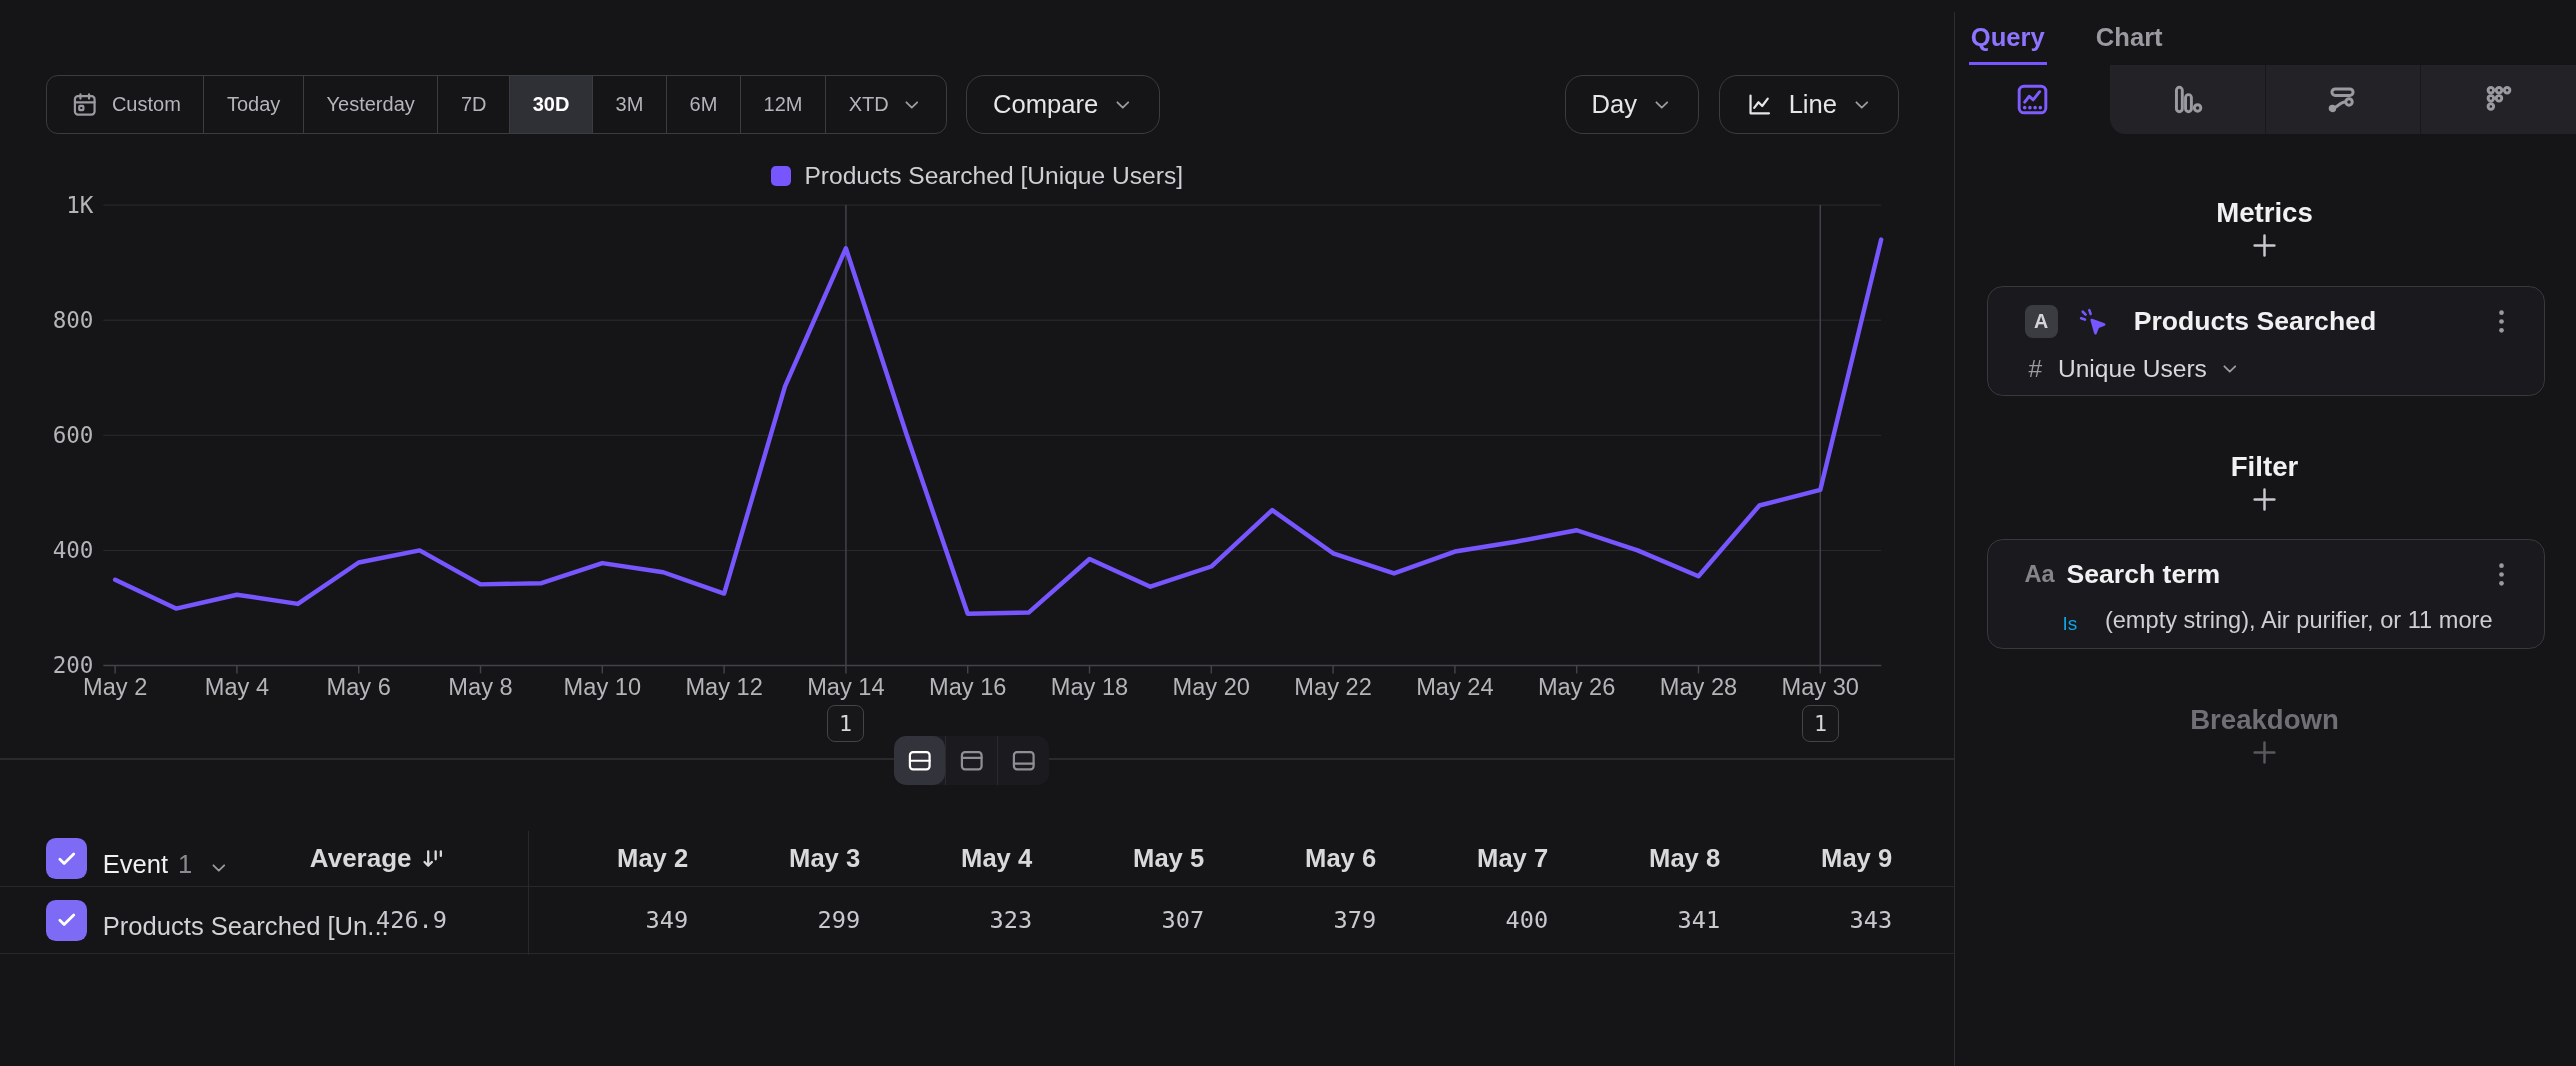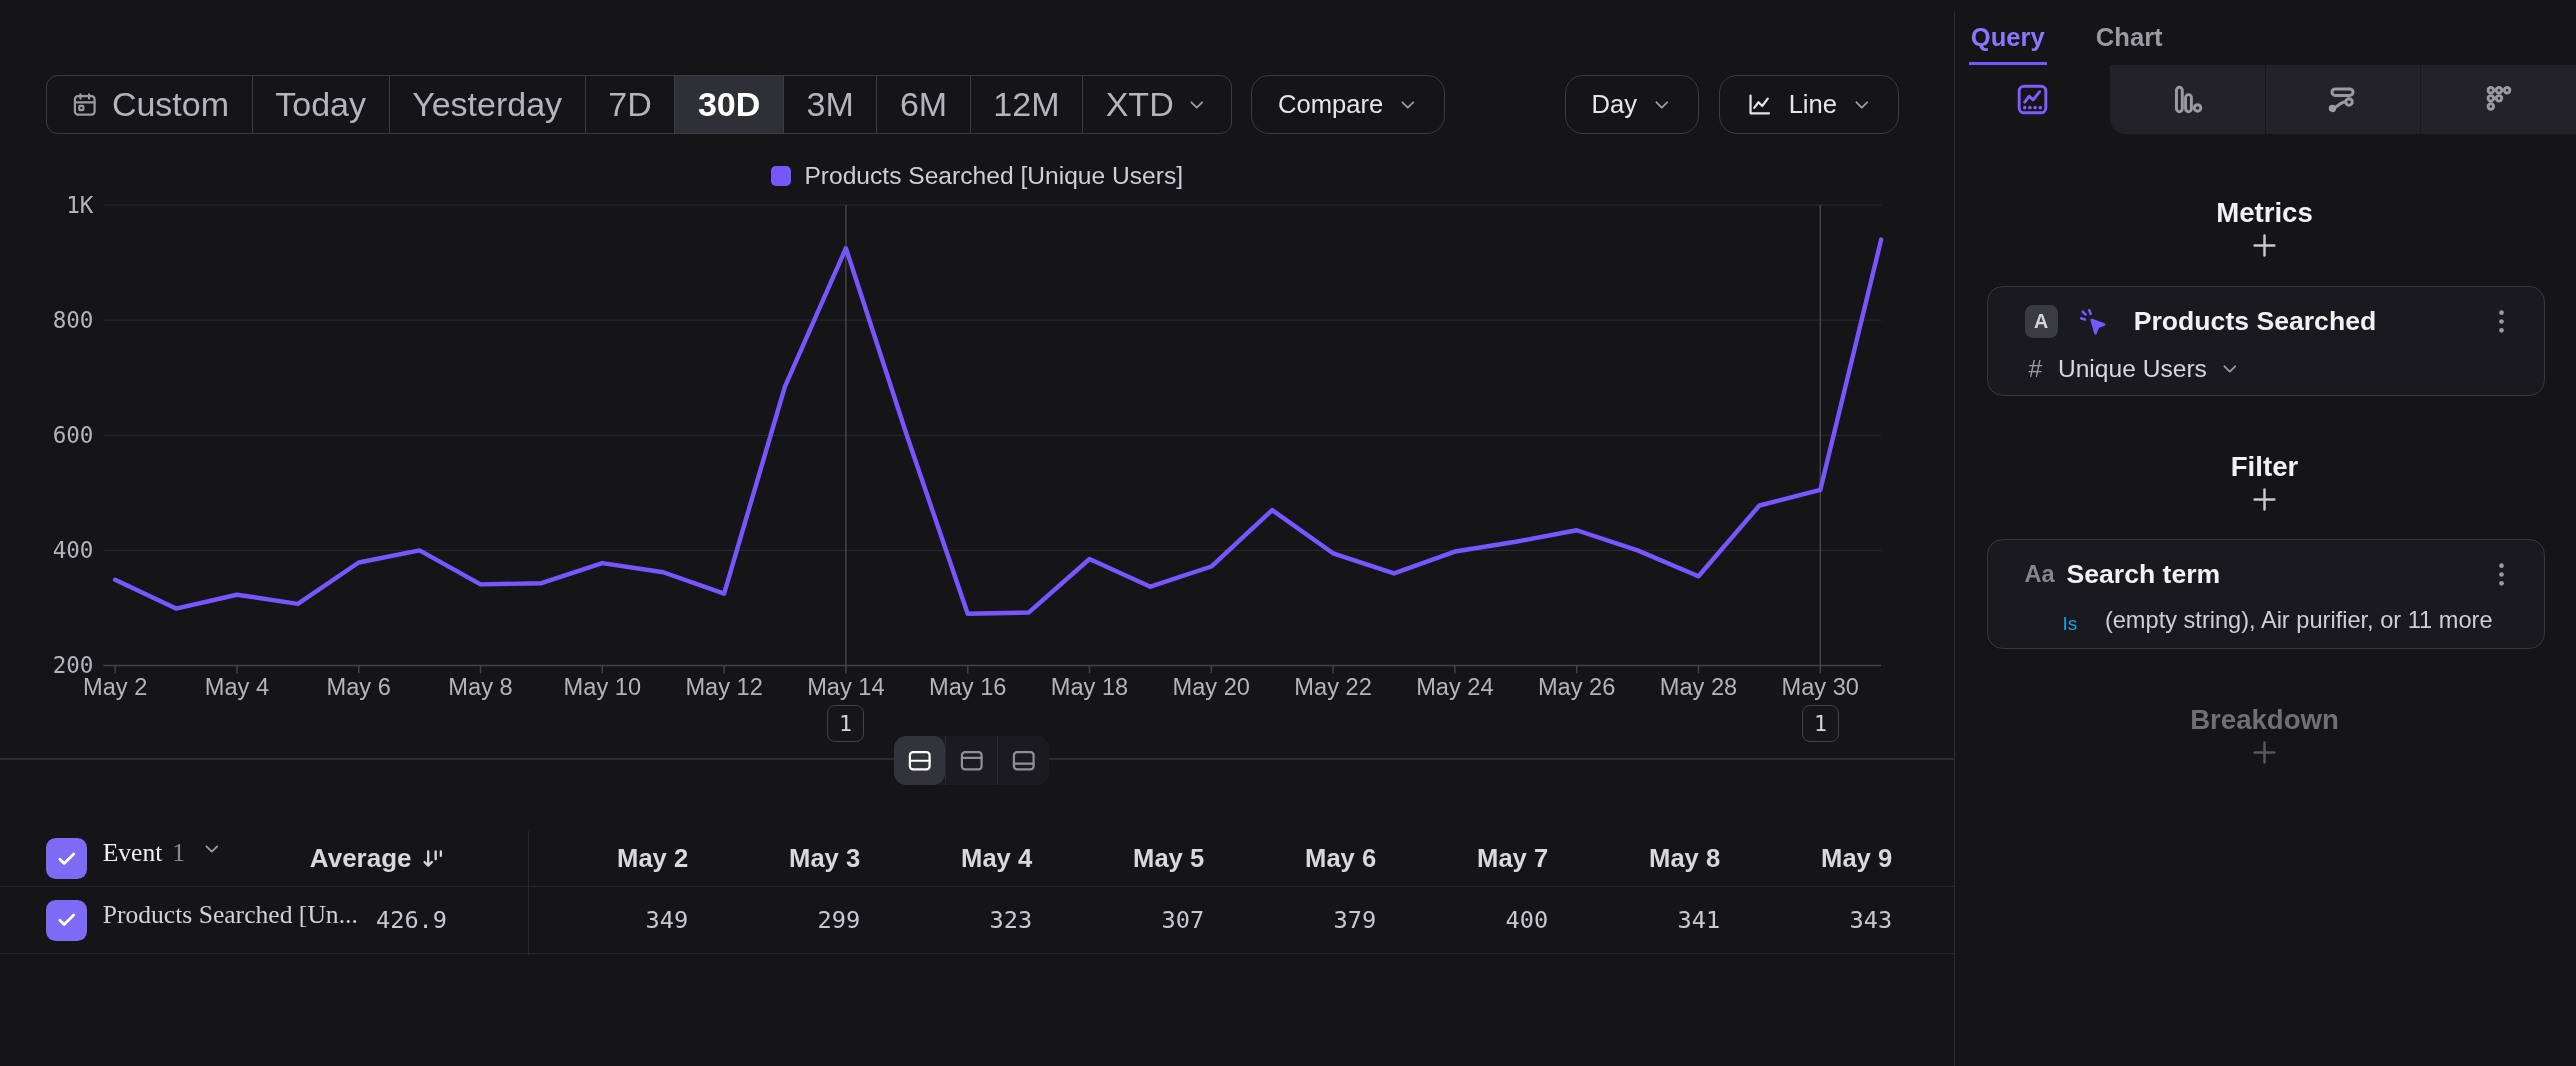--- a/index.html
+++ b/index.html
@@ -10,21 +10,21 @@
   .icon svg{width:100%;height:100%;display:block;}.i22{width:21.6px;height:21.6px}.i26{width:25.6px;height:25.6px}
   .i28{width:27.6px;height:27.6px}.i30{width:29.5px;height:29.5px}.i34{width:33px;height:33px}
   .i36{width:35px;height:35px}.i40{width:39px;height:39px}
   .dim{color:#9a9aa0}
 
   
   #main{position:absolute;left:0;top:0;width:1954px;height:1067px;}
   .toolbar{position:absolute;top:75px;left:46px;right:55px;display:flex;justify-content:space-between;align-items:center;}
   .tb-left,.tb-right{display:flex;gap:19.7px;align-items:center;}
   .date-range{display:inline-flex;height:59px;border:1.5px solid #3b3b41;border-radius:11.8px;overflow:hidden;box-sizing:border-box;}
-  .dr-item{display:flex;align-items:center;gap:12.8px;padding:0 22.6px;font-size:34px;color:#b4b4b9;
+  .dr-item{display:flex;align-items:center;gap:12.8px;padding:0 22.6px;font-size:20px;color:#b4b4b9;
            background:transparent;border:none;border-left:1px solid #3b3b41;font-family:inherit;cursor:pointer;}
   .dr-item:first-child{border-left:none;}
   .dr-item.active{background:#2f2f36;color:#ffffff;font-weight:600;}
   .btn{height:59px;border:1.5px solid #3b3b41;border-radius:18px;background:transparent;color:#e6e6e9;
        font-size:25.6px;display:inline-flex;align-items:center;gap:13.8px;padding:0 25.6px;font-family:inherit;cursor:pointer;box-sizing:border-box;}
 
   .chart-wrap{position:absolute;top:148px;left:0;width:1954px;height:610px;}
   .legend{position:absolute;top:13.8px;left:0;width:100%;display:flex;justify-content:center;align-items:center;gap:13.8px;}
   .swatch{width:19.7px;height:19.7px;border-radius:4.9px;background:#7856FF;}
   .leg-label{font-size:24.6px;color:#cfcfd3;}
@@ -39,21 +39,21 @@
   .lt-cell{width:51px;height:49px;display:flex;align-items:center;justify-content:center;color:#8f8f95;
            border-left:1px solid #2a2a2e;cursor:pointer;}
   .lt-cell:first-child{border-left:none;}
   .lt-cell.sel{background:#33333b;color:#ffffff;border-radius:11.8px;}
 
   
   .table{position:absolute;top:831px;left:0;width:1954px;}
   .trow{display:flex;align-items:center;padding-left:46px;box-sizing:border-box;}
   .thead{height:56px;border-bottom:1px solid #28282c;}
   .tdata{height:67px;border-bottom:1px solid #28282c;}
-  .t-first{width:288px;display:flex;align-items:flex-start;gap:15.7px;font-family:Liberation Serif, serif;}
+  .t-first{width:288px;display:flex;align-items:flex-end;gap:15.7px;}
   .t-avg{width:113px;display:flex;justify-content:flex-end;align-items:center;gap:7.9px;}
   .t-gap{width:81px;}
   .t-cols{display:flex;}
   .t-col{width:172px;text-align:right;padding-right:11.8px;box-sizing:border-box;}
   .th{font-size:25.6px;font-weight:600;color:#d9d9dc;}
   .td{font-size:23.6px;color:#c9c9cd;}
   .checkbox{width:41px;height:41px;border-radius:9.8px;background:#7D6BF6;display:flex;align-items:center;justify-content:center;cursor:pointer;flex:none;}
   .ev-label{font-size:25.6px;font-weight:500;color:#f0f0f2;}
   .ev-count{font-size:25.6px;color:#8a8a90;margin-left:-5.9px;}
   .row-name{font-size:25.6px;color:#d2d2d6;white-space:nowrap;}

